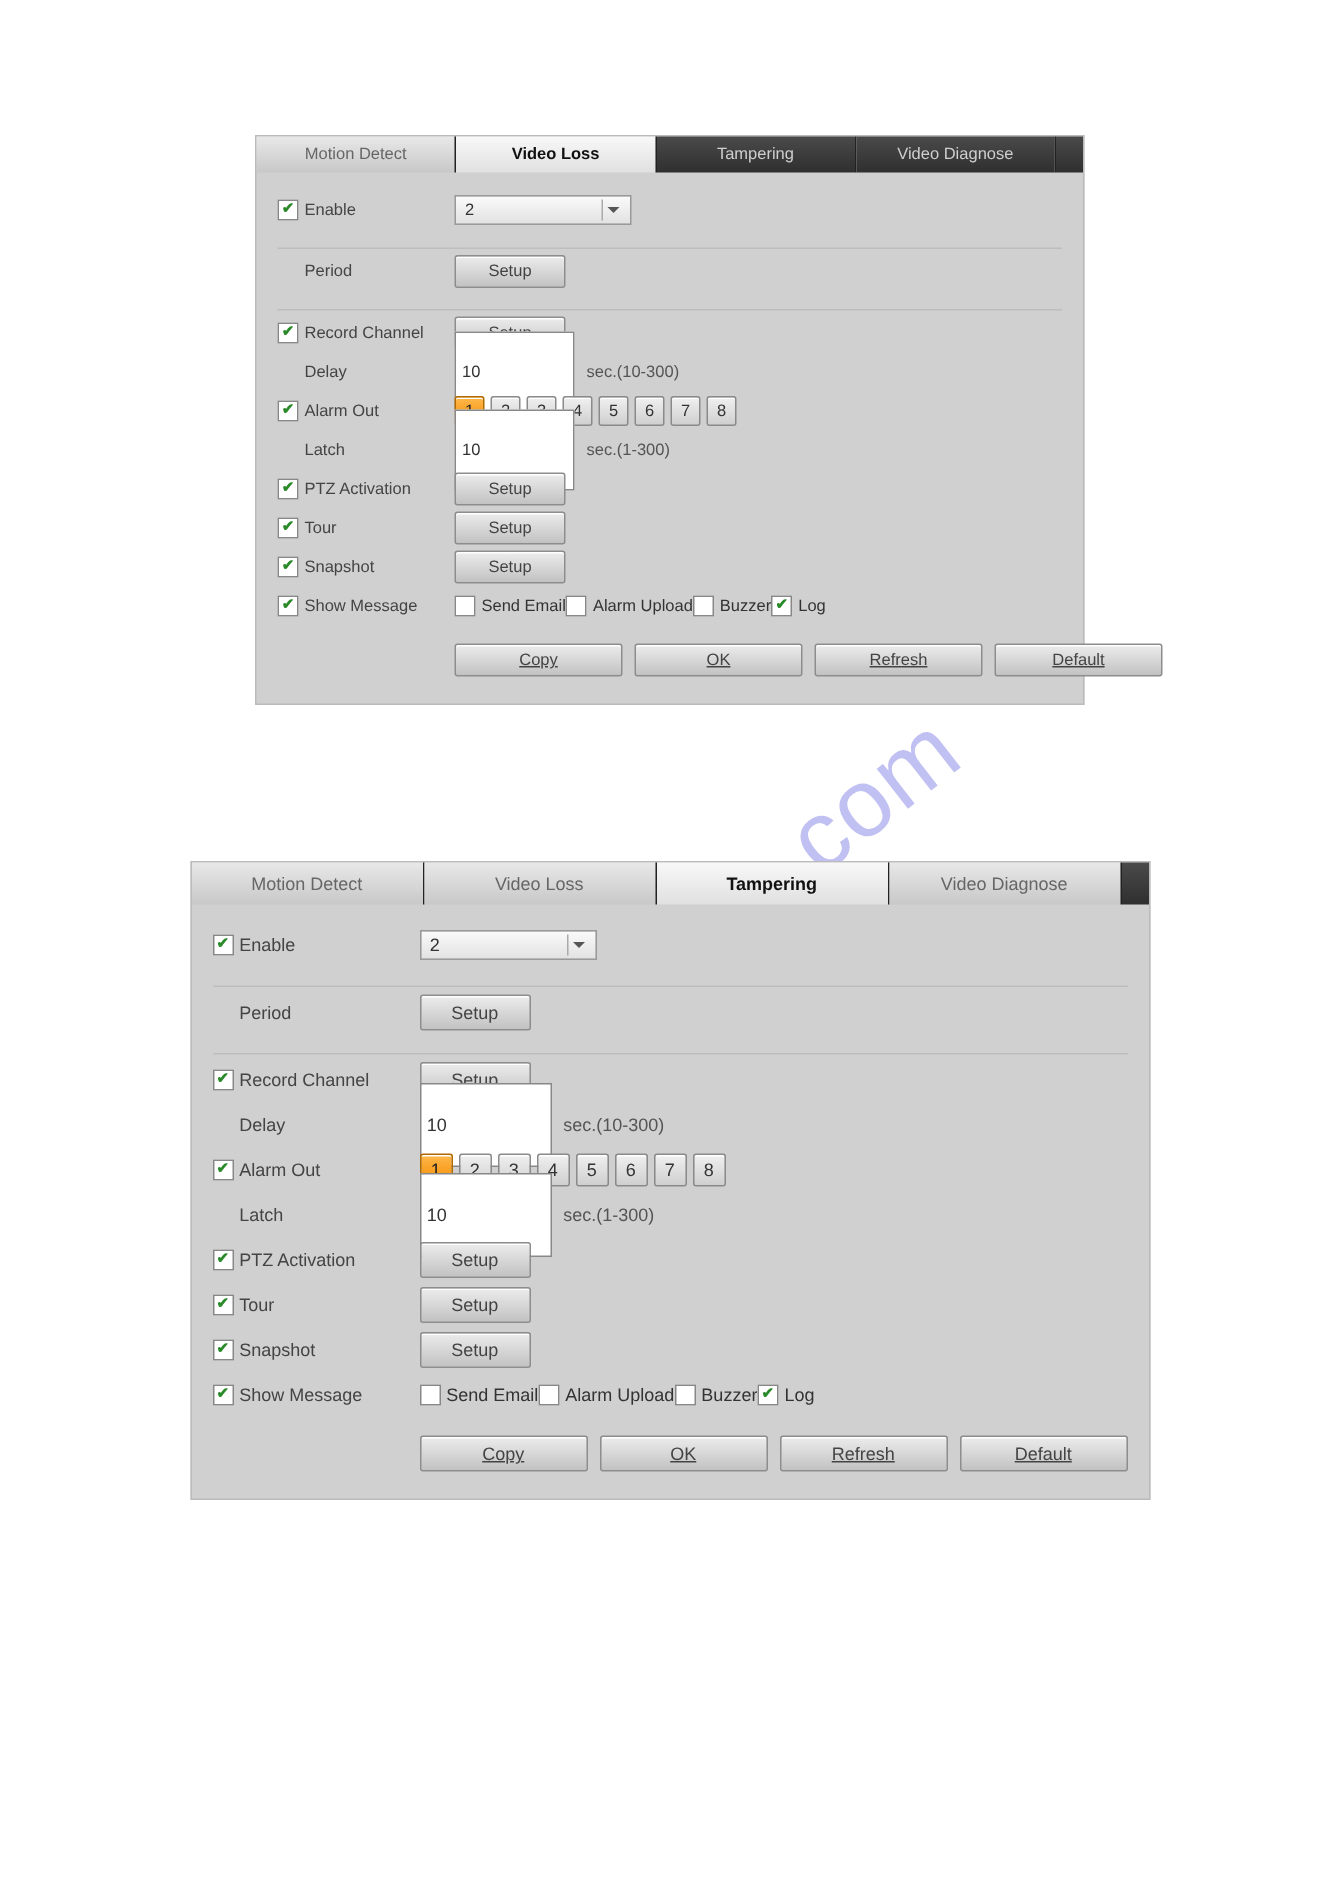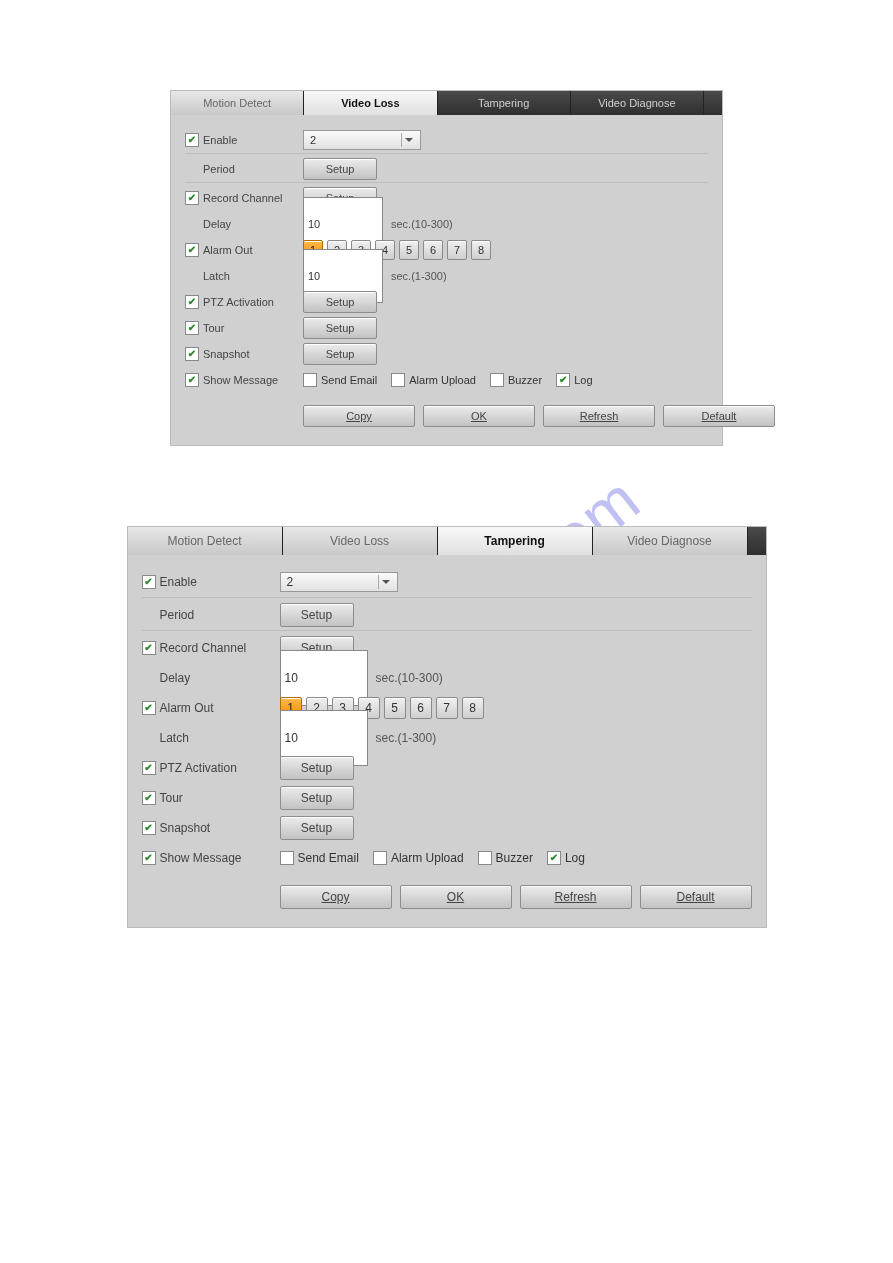--- a/index.html
+++ b/index.html
@@ -10,21 +10,21 @@
     color: #333;
   }
   .page {
     width: 893px;
     height: 1263px;
     position: relative;
     padding-top: 90px;
   }
   .panel {
     position: relative;
-    margin: 0 auto 80px auto;
+    margin: 0 auto 104px auto;
     background: #d0d0d0;
     border: 1px solid #bbb;
     box-sizing: border-box;
   }
   .panel-a { width: 553px; }
   .panel-b { width: 640px; font-size: 12px; }
 
   .tabbar { display: flex; height: 24px; }
   .panel-b .tabbar { height: 28px; }
   .tab {
@@ -41,21 +41,21 @@
     color: #111; font-weight: bold;
   }
   .tab.inactive-light {
     background: linear-gradient(to bottom,#e8e8e8,#c8c8c8);
     color: #666;
   }
 
   .body { padding: 12px 14px 18px 14px; }
   .row { display: flex; align-items: center; height: 26px; }
   .panel-b .row { height: 30px; }
-  .row.sep { border-bottom: 1px solid #bebebe; padding-bottom: 0; margin-bottom: 2px; }
+  .row.sep { border-bottom: 1px solid #bebebe; padding-bottom: 12px; margin-bottom: 2px; }
 
   .cbwrap { width: 18px; display:flex; align-items:center; }
   .cb {
     width: 12px; height: 12px;
     border: 1px solid #888; background: #fff;
     display: inline-flex; align-items:center; justify-content:center;
     cursor: pointer;
   }
   .cb.checked::after {
     content: "✔"; color: #2a8a2a; font-size: 10px; line-height: 10px;
@@ -108,21 +108,21 @@
     display:flex; align-items:center; justify-content:center;
     cursor: pointer; color:#333;
     box-shadow: inset 0 1px 0 #fff;
   }
   .panel-b .num { width: 20px; height: 20px; }
   .num.on {
     background: linear-gradient(to bottom,#ffb84a,#f28a00);
     color:#222; border-color:#b06a00;
   }
 
-  .optgroup { display:flex; align-items:center; gap:14px; }
+  .optgroup { display:flex; align-items:center; }
   .opt { display:flex; align-items:center; gap:4px; }
   .opt .cb { cursor:pointer; }
 
   .footer { display:flex; gap:8px; margin-top:12px; margin-left:118px; }
   .panel-b .footer { margin-left:138px; }
 
   .watermark {
     position: absolute;
     left: 48%; top: 48%;
     transform: translate(-50%,-50%) rotate(-38deg);

